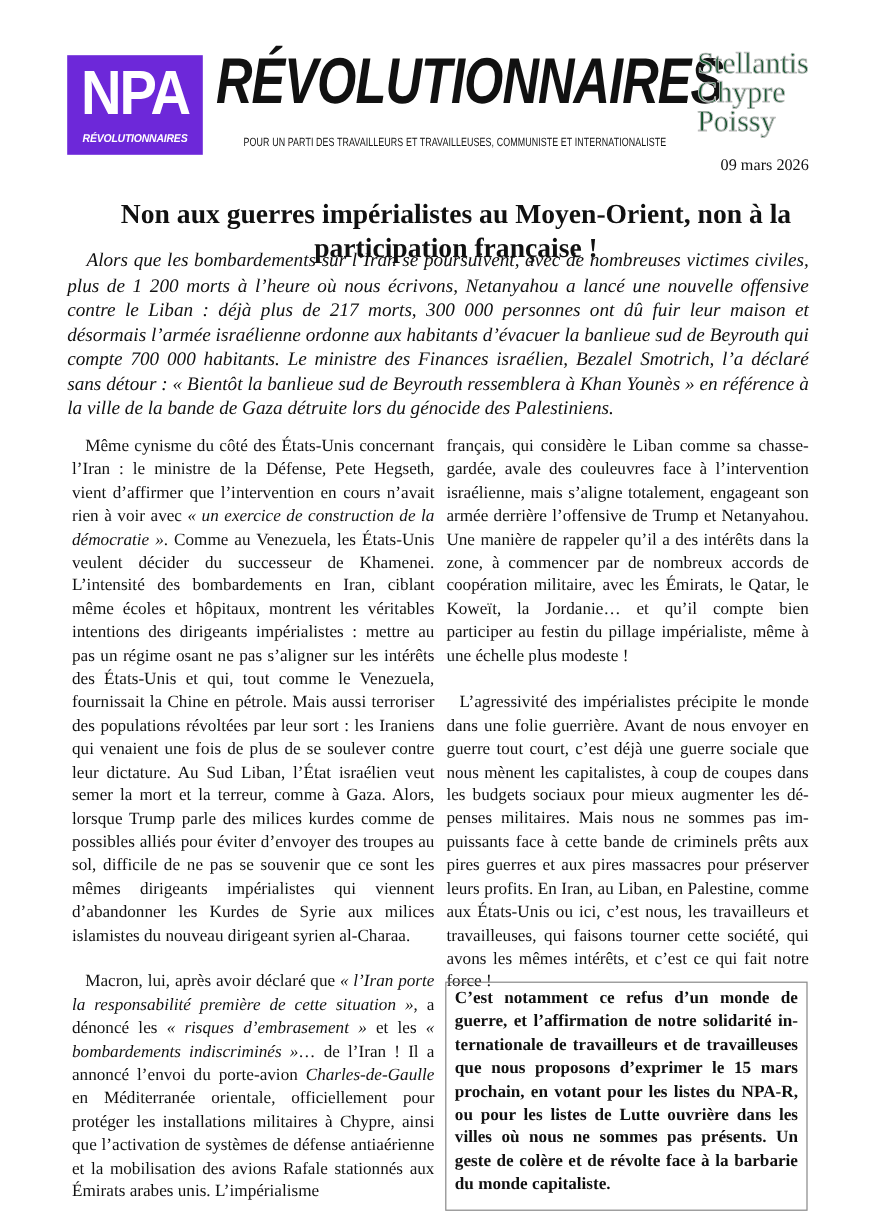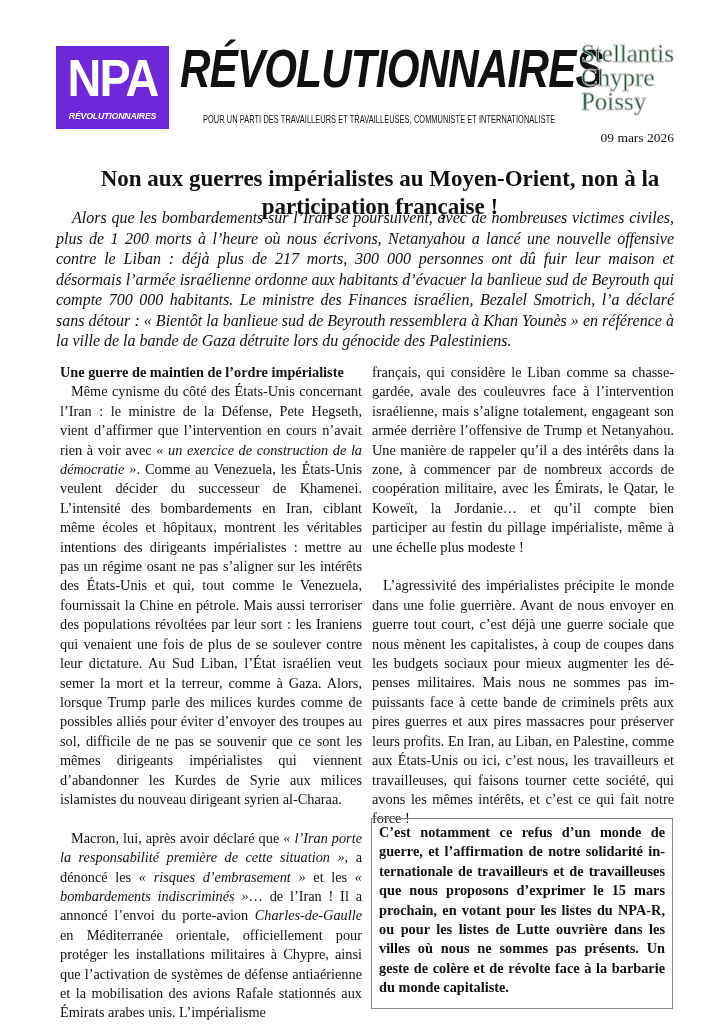--- a/index.html
+++ b/index.html
@@ -47,21 +47,20 @@
   <span>Chypre</span>
   <span>Poissy</span>
 </div>
 <div class="date">09 mars 2026</div>
 
 <h1 class="headline" style="margin:17px;">Non aux guerres impérialistes au Moyen-Orient, non à la participation française !</h1>
 
 <div class="chapo">Alors que les bombardements sur l’Iran se poursuivent, avec de nombreuses victimes civiles, plus de 1 200 morts à l’heure où nous écrivons, Netanyahou a lancé une nouvelle offensive contre le Liban : déjà plus de 217 morts, 300 000 personnes ont dû fuir leur maison et désormais l’armée israélienne ordonne aux habitants d’évacuer la banlieue sud de Beyrouth qui compte 700 000 habitants. Le ministre des Finances israélien, Bezalel Smotrich, l’a déclaré sans détour : « Bientôt la banlieue sud de Beyrouth ressemblera à Khan Younès » en référence à la ville de la bande de Gaza détruite lors du génocide des Palestiniens.</div>
 
 <div class="col col-left">
-  <h3>Une guerre de maintien de l’ordre impérialiste</h3>
   <p><span>Même cynisme du côté des États-Unis concernant l’Iran : le ministre de la Défense, Pete Hegseth, vient d’affirmer que l’intervention en cours n’avait rien à voir avec </span><em>« un exercice de construction de la démocratie »</em><span>. Comme au Venezuela, les États-Unis veulent décider du successeur de Khamenei. L’intensité des bombardements en Iran, ciblant même écoles et hôpitaux, montrent les véritables intentions des dirigeants impérialistes : mettre au pas un régime osant ne pas s’aligner sur les intérêts des États-Unis et qui, tout comme le Venezuela, fournissait la Chine en pétrole. Mais aussi terrori­ser des populations révoltées par leur sort : les Ira­niens qui venaient une fois de plus de se soulever contre leur dictature. Au Sud Liban, l’État israélien veut semer la mort et la terreur, comme à Gaza. Alors, lorsque Trump parle des milices kurdes comme de possibles alliés pour éviter d’envoyer des troupes au sol, difficile de ne pas se souvenir que ce sont les mêmes dirigeants impérialistes qui viennent d’abandonner les Kurdes de Syrie aux milices islamistes du nouveau dirigeant syrien al-Charaa.</span></p>
   <div class="gap"></div>
   <p><span>Macron, lui, après avoir déclaré que </span><em>« l’Iran porte la responsabilité première de cette situa­tion »</em><span>, a dénoncé les </span><em>« risques d’embrasement »</em><span> et les </span><em>« bombardements indiscriminés »</em><span>… de l’Iran ! Il a annoncé l’envoi du porte-avion </span><em>Charles-de-Gaulle</em><span> en Méditerranée orientale, officiellement pour protéger les installations militaires à Chypre, ainsi que l’activation de systèmes de défense an­tiaérienne et la mobilisation des avions Rafale sta­tionnés aux Émirats arabes unis. L’impérialisme </span></p>
 </div>
 
 <div class="col col-right">
   <p class="cont">français, qui considère le Liban comme sa chasse-gardée, avale des couleuvres face à l’intervention israélienne, mais s’aligne totalement, engageant son armée derrière l’offensive de Trump et Neta­nyahou. Une manière de rappeler qu’il a des inté­rêts dans la zone, à commencer par de nombreux accords de coopération militaire, avec les Émirats, le Qatar, le Koweït, la Jordanie… et qu’il compte bien participer au festin du pillage impérialiste, même à une échelle plus modeste !</p>
   <div class="gap"></div>
   <p>L’agressivité des impérialistes précipite le monde dans une folie guerrière. Avant de nous envoyer en guerre tout court, c’est déjà une guerre sociale que nous mènent les capitalistes, à coup de coupes dans les budgets sociaux pour mieux augmenter les dé­penses militaires. Mais nous ne sommes pas im­puissants face à cette bande de criminels prêts aux pires guerres et aux pires massacres pour préserver leurs profits. En Iran, au Liban, en Palestine, comme aux États-Unis ou ici, c’est nous, les tra­vailleurs et travailleuses, qui faisons tourner cette société, qui avons les mêmes intérêts, et c’est ce qui fait notre force !</p>
 </div>

